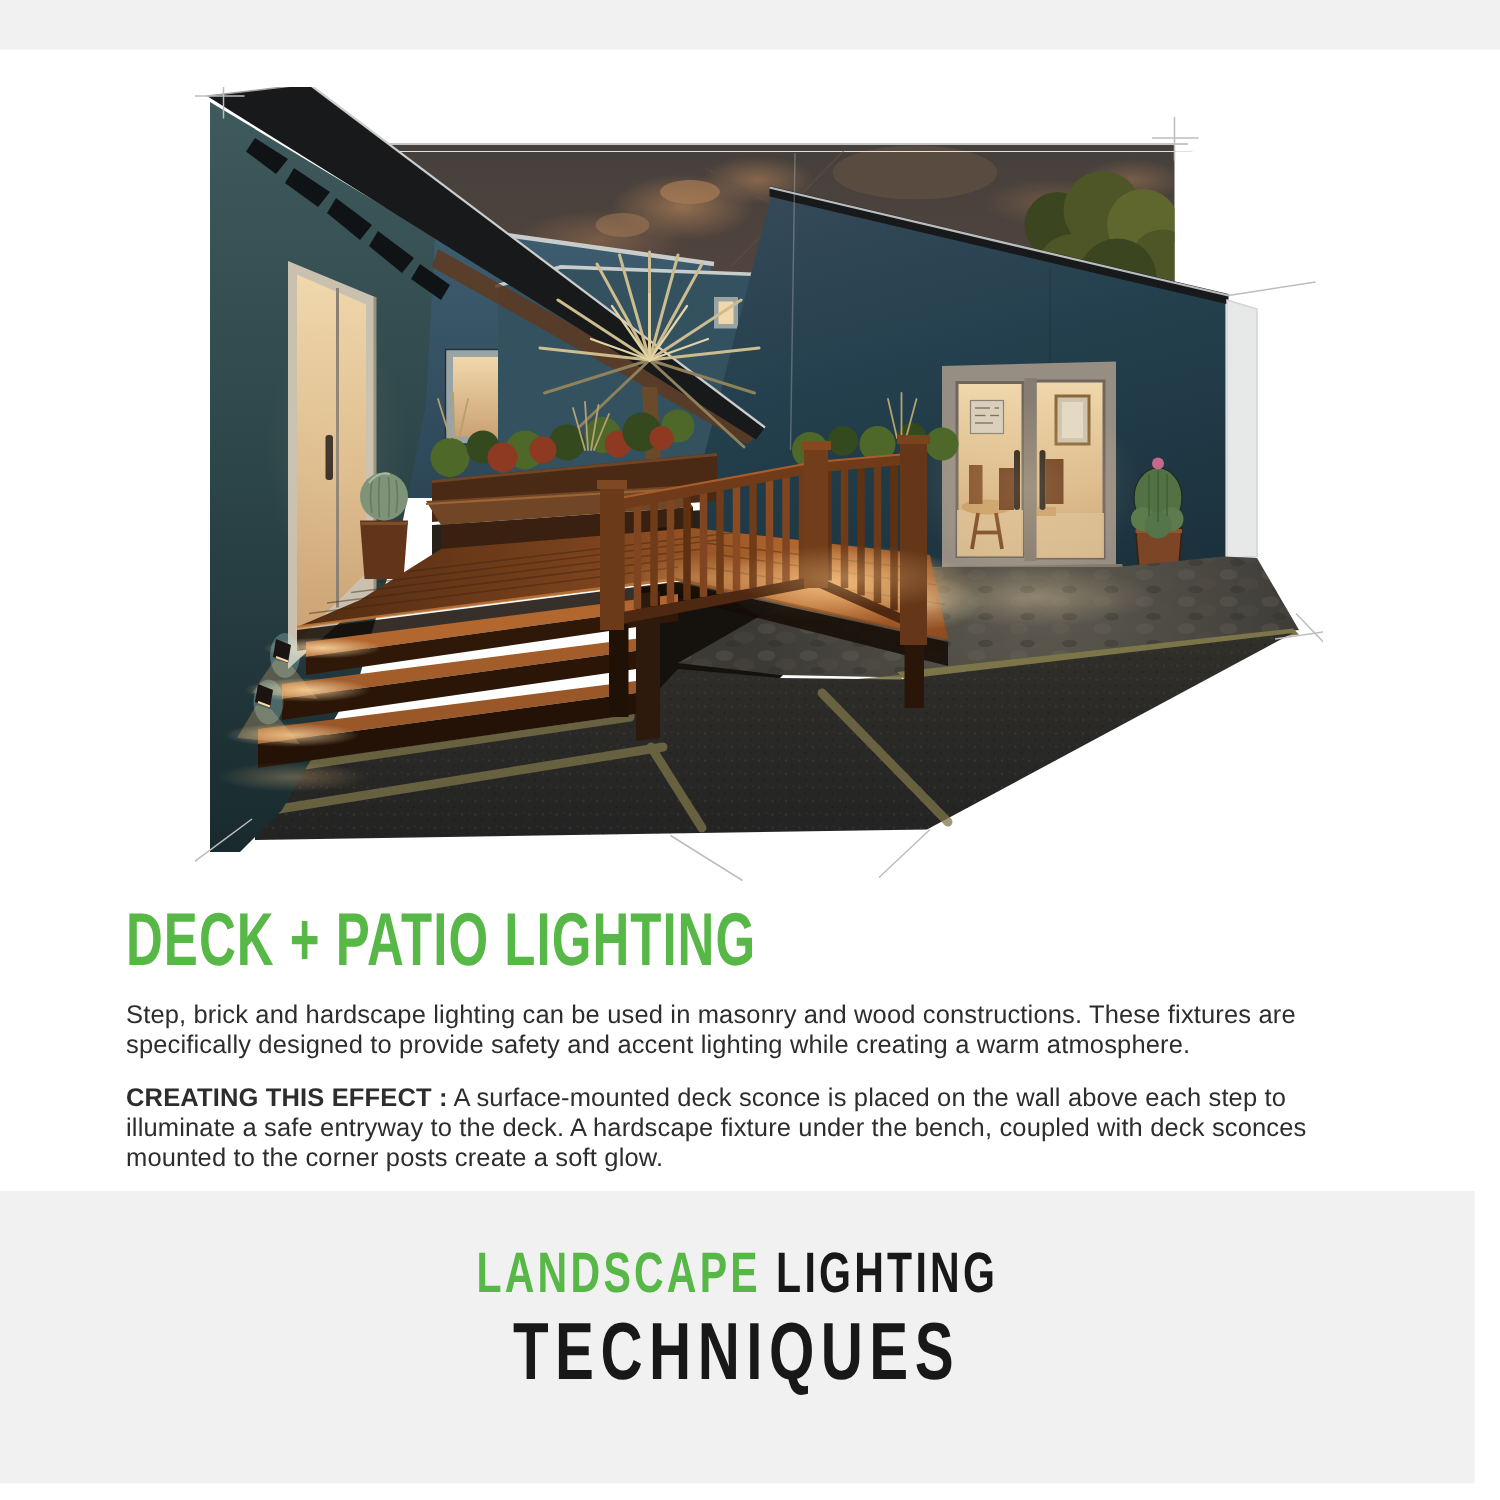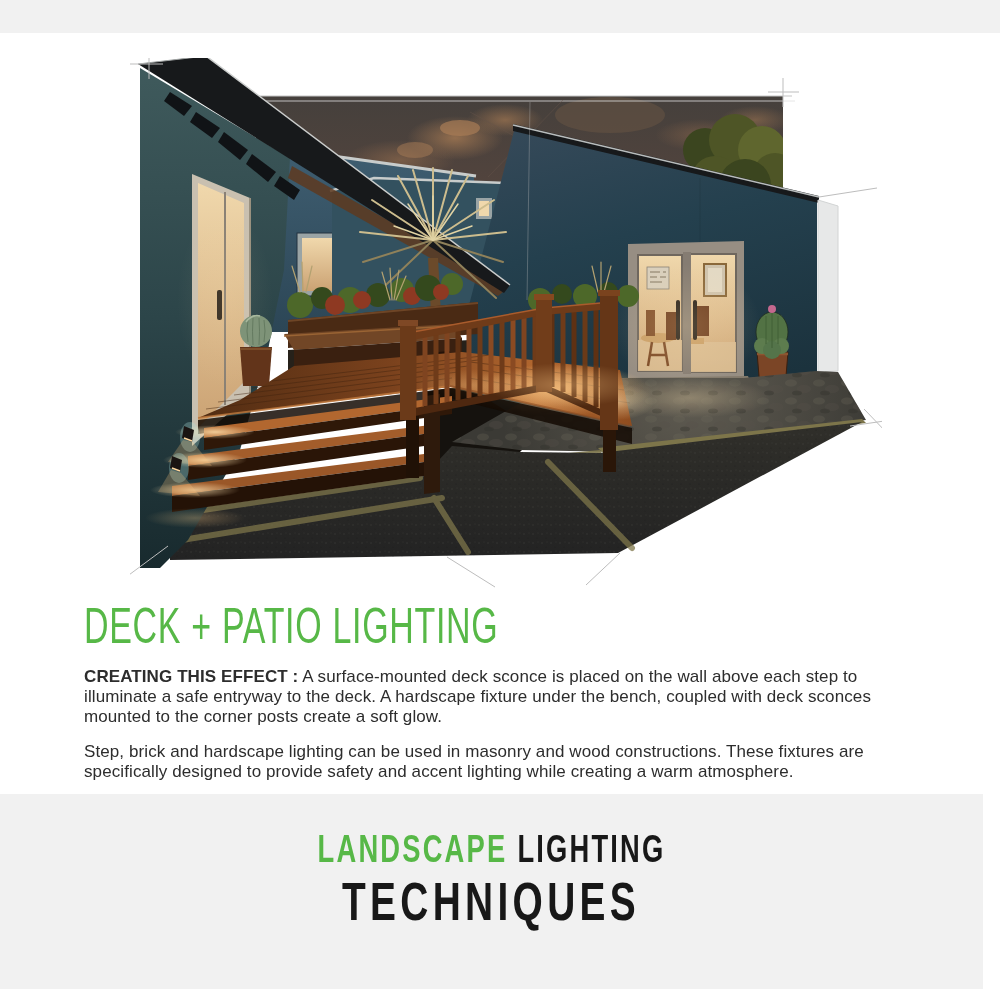--- a/index.html
+++ b/index.html
@@ -2,21 +2,21 @@
 <html style="--ui-accent: #57b847; --ui-body: #2d2d2d; --ui-footer_dark: #181818; --ui-strip: #f1f1f1; --sc-sky_top: #45403c; --sc-sky_warm: #5a463e; --sc-cloud: #96704f; --sc-cloud_soft: #7d5f48; --sc-cloud_dim: #6a5644; --sc-tree: #4e5526; --sc-tree_dark: #3b451f; --sc-tree_light: #5f662e; --sc-wall_left: #3f5a5c; --sc-wall_left_dark: #182a2e; --sc-wall_mid: #3f5e71; --sc-wall_mid_dark: #33515f; --sc-wall_right: #374a5a; --sc-wall_right_dark: #1b323d; --sc-fascia: #c8cccb; --sc-roof: #17191b; --sc-soffit: #5e3a20; --sc-glass_glow: #f0d8ac; --sc-glass_warm: #cba273; --sc-frame_light: #c9c0b0; --sc-frame_gray: #9aa4a5; --sc-door_frame: #978e83; --sc-interior_wall: #e8d1a8; --sc-interior_floor: #d9bc92; --sc-furniture: #7c4a26; --sc-deck_lit: #b2672f; --sc-deck_mid: #7b421d; --sc-deck_dark: #46240f; --sc-rail: #6f3b19; --sc-rail_lit: #aa5c2c; --sc-glow: #ffcd8a; --sc-glow_soft: #ffe3b0; --sc-sconce_halo: #aee0da; --sc-stone: #3b3a35; --sc-stone_lit: #605c52; --sc-asphalt: #232323; --sc-asphalt_light: #302f2a; --sc-grout: #7d754a; --sc-panel: #e7e8e8; --sc-sketch: #bdbdbd; --sc-pot: #62341a; --sc-pot_rust: #7b4526; --sc-cactus_pale: #7e9378; --sc-cactus: #527244; --sc-shrub: #4d6829; --sc-shrub_dark: #34491d; --sc-shrub_red: #8e3922; --sc-grass: #b3a171; --sc-flower: #c4688e;"><head>
 <meta charset="utf-8">
 <style>
   html,body{margin:0;padding:0;background:#ffffff;}
   .page{position:relative;width:1000px;height:1000px;background:#fff;overflow:hidden;
         font-family:"Liberation Sans","DejaVu Sans",sans-serif;}
   .top-strip{position:absolute;left:0;top:0;width:1000px;height:33px;background:var(--ui-strip,#f1f1f1);}
   .scene{position:absolute;left:130px;top:58px;width:752px;height:545px;margin:0;}
   .scene svg{display:block;}
   .content{position:absolute;left:84px;top:600px;width:840px;}
-  .content h1{margin:0 0 14px 0;color:var(--ui-accent,#57b847);font-size:50px;font-weight:400;line-height:1.05;white-space:nowrap;}
+  .content h1{margin:0 0 14px 0;color:var(--ui-accent,#57b847);font-size:50px;font-weight:700;line-height:1.05;white-space:nowrap;}
   .cond{display:inline-block;transform:scaleX(0.68);transform-origin:left center;letter-spacing:1px;}
   .content p{margin:0 0 15px 0;font-size:17px;line-height:20px;color:var(--ui-body,#2d2d2d);letter-spacing:0.1px;}
   .lead{font-weight:700;color:var(--ui-body,#2d2d2d);}
   .footer{position:absolute;left:0;top:794px;width:983px;height:195px;background:var(--ui-strip,#f1f1f1);text-align:center;}
   .brand-line{margin-top:36px;font-size:38px;font-weight:700;line-height:1;}
   .brand-line .condc{display:inline-block;transform:scaleX(0.72);transform-origin:center;letter-spacing:3px;}
   .brand-green{color:var(--ui-accent,#57b847);margin-right:14px;}
   .brand-dark{color:var(--ui-footer_dark,#1a1a1a);}
   .title-line{margin-top:6px;font-size:54px;font-weight:700;line-height:1;color:var(--ui-footer_dark,#1a1a1a);}
   .title-line .condc{display:inline-block;transform:scaleX(0.72);transform-origin:center;letter-spacing:6px;}
@@ -442,23 +442,23 @@
         <line x1="110" y1="589" x2="168" y2="546"></line>
         <line x1="447" y1="557" x2="495" y2="587"></line>
         <line x1="620" y1="553" x2="586" y2="585"></line>
         <line x1="530" y1="102" x2="527" y2="300" opacity="0.35"></line>
       </g>
     </svg>
   </figure>
 
   <section class="content">
     <h1><span class="cond">DECK + PATIO LIGHTING</span></h1>
+    <p><span>Step, brick and hardscape lighting can be used in masonry and wood constructions. These fixtures are specifically designed to provide safety and accent lighting while creating a warm atmosphere.</span></p>
     <p><span class="lead">CREATING THIS EFFECT :</span>
       <span>A surface-mounted deck sconce is placed on the wall above each step to illuminate a safe entryway to the deck. A hardscape fixture under the bench, coupled with deck sconces mounted to the corner posts create a soft glow.</span></p>
-    <p><span>Step, brick and hardscape lighting can be used in masonry and wood constructions. These fixtures are specifically designed to provide safety and accent lighting while creating a warm atmosphere.</span></p>
   </section>
 
   <footer class="footer">
     <div class="brand-line">
       <span class="condc"><span class="brand-green">LANDSCAPE</span><span class="brand-dark">LIGHTING</span></span>
     </div>
     <div class="title-line">
       <span class="condc">TECHNIQUES</span>
     </div>
   </footer>

